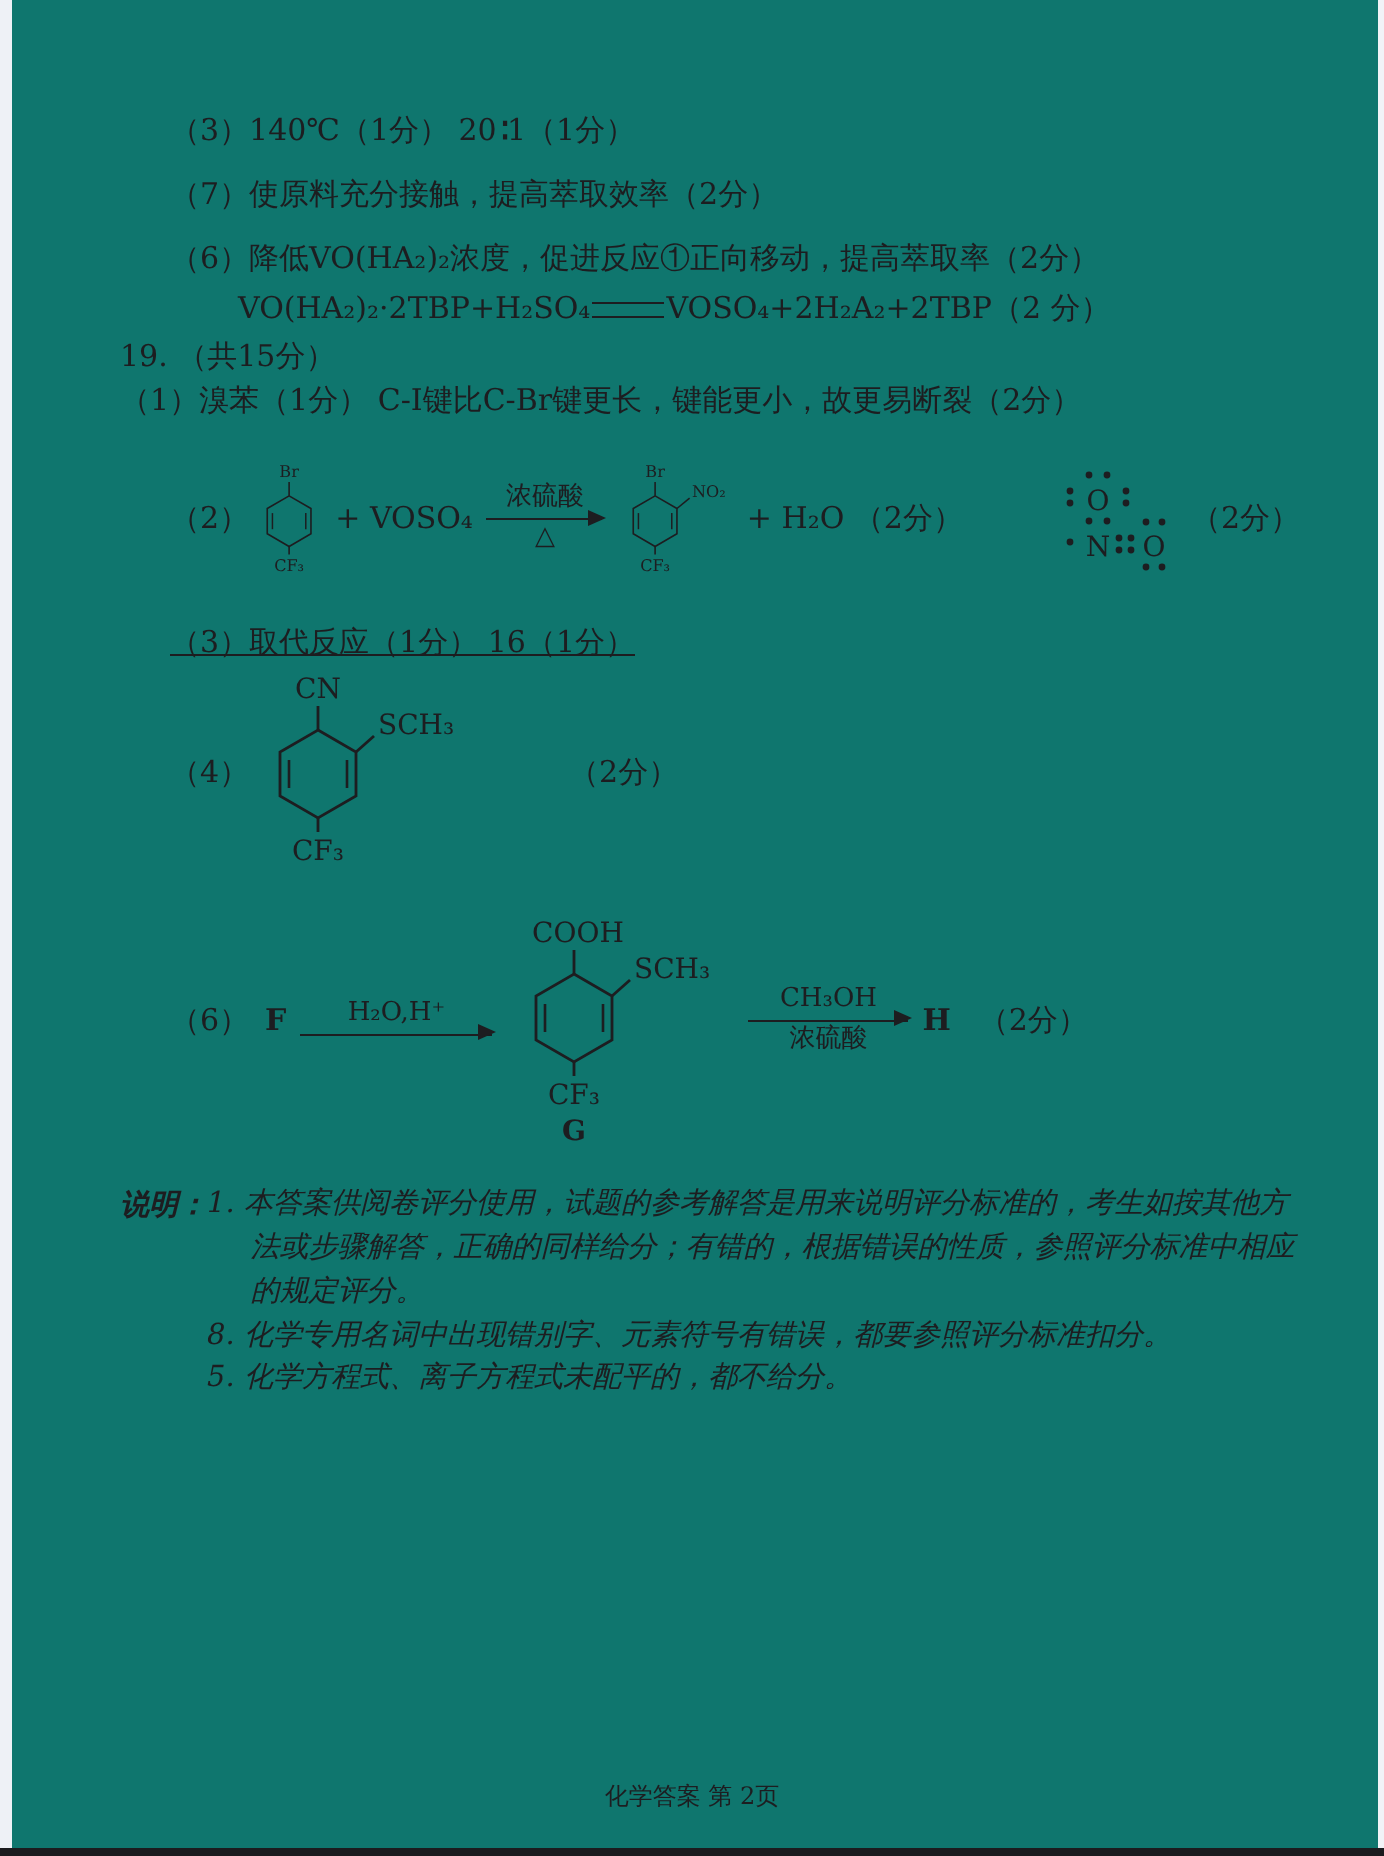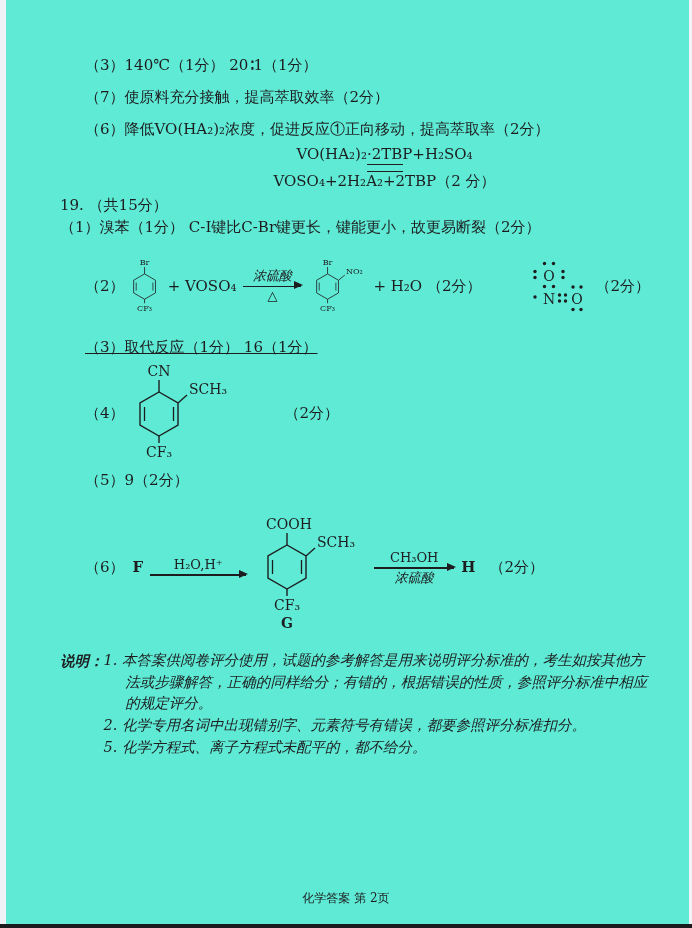--- a/index.html
+++ b/index.html
@@ -1,39 +1,39 @@
 <!DOCTYPE html>
 <html><head>
 <meta charset="utf-8">
 <style>
   html,body{margin:0;padding:0;background:#e8eaee;}
   .page{
     position:relative; width:692px; height:928px; margin:0 auto;
-    background:#5eead4; overflow:hidden;
+    background:#0f766e; overflow:hidden;
     font-family:"DejaVu Serif","Liberation Serif",serif;
     color:#1d1d20; font-size:15px; line-height:1.25;
   }
   .edge-left{position:absolute;left:0;top:0;width:6px;height:100%;background:#eef1f6;}
   .edge-right{position:absolute;right:0;top:0;width:3px;height:100%;background:#f1f3f7;}
   .bottom-line{position:absolute;left:0;bottom:0;width:100%;height:4px;background:#1b1b1e;}
   .content{position:absolute;top:56px;left:60px;width:590px;}
   .tline{margin-bottom:13px;}
   .ind1{margin-left:25px;}
-  .ind2{margin-left:59px;flex-direction:column;}
+  .ind2{margin-left:59px;}
   .eq-line{display:flex;align-items:center;margin-bottom:5px;}
   .eq-double{display:inline-block;width:36px;height:6px;border-top:1.6px solid #1d1d20;border-bottom:1.6px solid #1d1d20;margin:0 1px;}
   .q19-header{margin-bottom:3px;}
   .rxn-row{display:flex;align-items:center;}
   .rxn-label{white-space:nowrap;}
   .rxn-arrow{display:flex;flex-direction:column;align-items:center;margin:0 7px;font-size:13px;line-height:1.1;}
   .arrow-line{position:relative;height:1.5px;background:#1d1d20;width:100%;margin:2px 0;}
   .arrow-line::after{content:"";position:absolute;right:-2px;top:-4.2px;width:0;height:0;
     border-left:9px solid #1d1d20;border-top:4.6px solid transparent;border-bottom:4.6px solid transparent;}
   .w54{width:58px;} .w92{width:96px;} .w76{width:80px;}
-  .cjk-it{font-style:italic;}
+  .cjk-it{}
   .plus-term{white-space:nowrap;margin-left:4px;}
   .score{white-space:nowrap;}
   svg{display:block;}
   svg text{fill:#1d1d20;font-family:"DejaVu Serif","Liberation Serif",serif;font-size:14px;}
   svg .bold{font-weight:bold;}
   .row2{margin-left:25px;margin-bottom:2px;}
   .row4{margin-left:25px;margin-bottom:8px;}
   .row6{margin-left:25px;margin-bottom:16px;}
   .lewis-wrap{margin-left:42px;display:flex;align-items:center;}
   .nudge-down{margin-top:14px;}
@@ -146,21 +146,20 @@
         <line x1="48.5" y1="44" x2="48.5" y2="58" stroke="#1d1d20" stroke-width="1.3"></line>
         <line x1="53" y1="40" x2="62" y2="32" stroke="#1d1d20" stroke-width="1.4"></line>
         <text x="64" y="31" text-anchor="start">SCH₃</text>
         <line x1="34" y1="73" x2="34" y2="80" stroke="#1d1d20" stroke-width="1.4"></line>
         <text x="34" y="94" text-anchor="middle">CF₃</text>
       </svg>
 
       <span class="score" style="margin-left:46px;">（2分）</span>
     </div>
 
-    <div class="tline ind1" style="margin-bottom:12px;">（5）9（2分）</div>
 
     <div class="rxn-row row6">
       <span class="rxn-label">（6）</span>
       <span class="bold" style="margin-left:8px;">F</span>
 
       <div class="rxn-arrow">
         <span>H₂O,H⁺</span>
         <span class="arrow-line w92"></span>
       </div>
 
@@ -184,21 +183,21 @@
       </div>
 
       <span class="bold">H</span>
       <span class="score" style="margin-left:14px;">（2分）</span>
     </div>
 
     <div class="notes">
       <span class="notes-label">说明：</span>
       <div class="notes-list">
         <div class="notes-item">1. 本答案供阅卷评分使用，试题的参考解答是用来说明评分标准的，考生如按其他方法或步骤解答，正确的同样给分；有错的，根据错误的性质，参照评分标准中相应的规定评分。</div>
-        <div class="notes-item">2. 化学专用名词中出现错别字、元素符号有错误，都要参照评分标准扣分。</div>
+        <div class="notes-item">8. 化学专用名词中出现错别字、元素符号有错误，都要参照评分标准扣分。</div>
         <div class="notes-item">5. 化学方程式、离子方程式未配平的，都不给分。</div>
       </div>
     </div>
 
   </div>
 
   <div class="footer">化学答案 第 2页</div>
   <div class="bottom-line"></div>
 </div>
 

